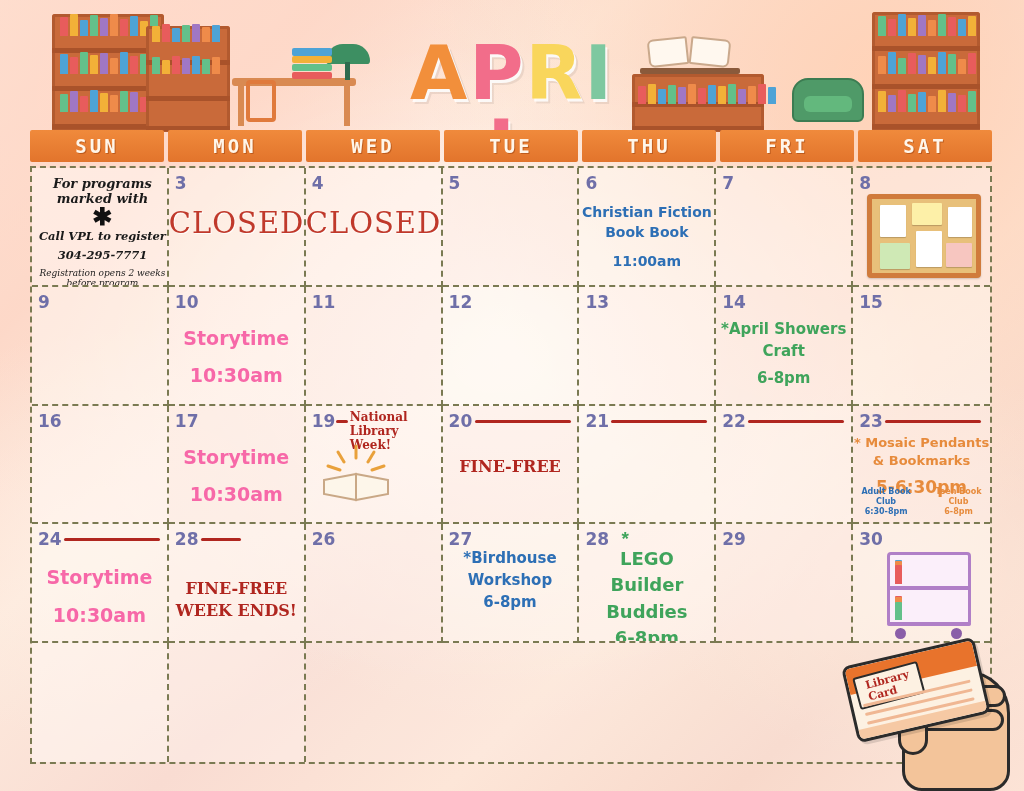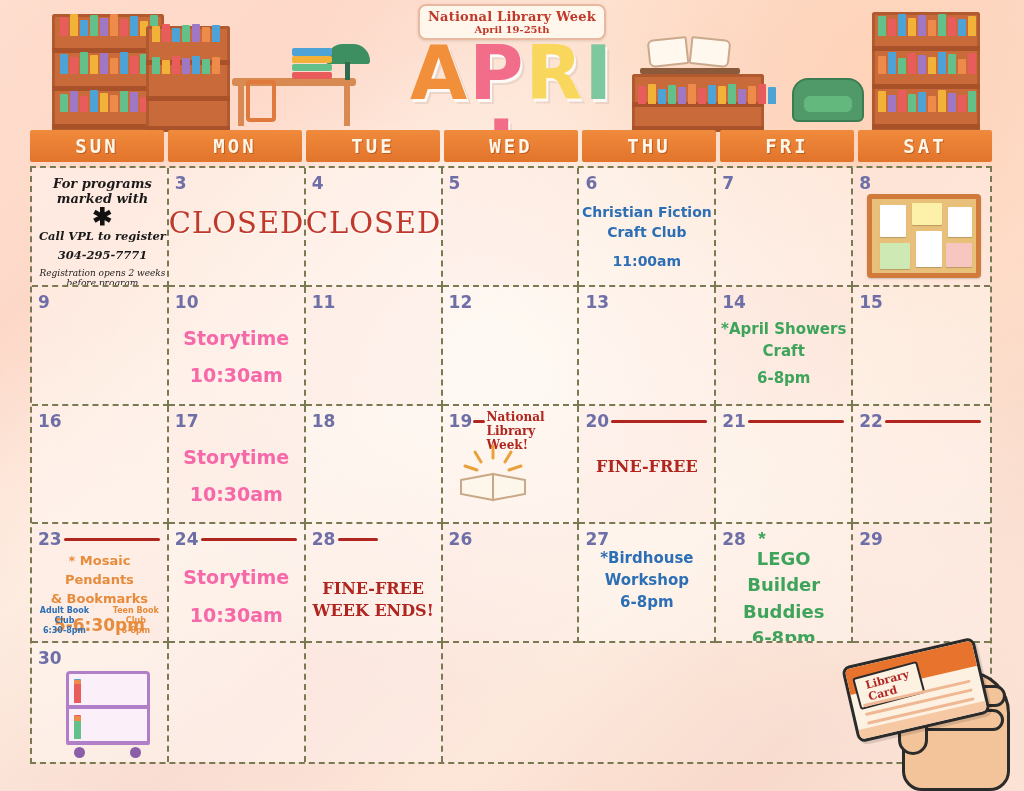--- a/index.html
+++ b/index.html
@@ -377,35 +377,31 @@
       <i class="bk" style="height:22px;background:#e85c5c"></i>
         <i class="bk" style="height:18px;background:#63c08a"></i>
       <i class="bk" style="height:20px;background:#4ea3d6"></i>
         <i class="bk" style="height:16px;background:#ef8b4a"></i>
       <i class="bk" style="height:22px;background:#f2b138"></i>
         <i class="bk" style="height:19px;background:#a077c4"></i>
       <i class="bk" style="height:17px;background:#e85c5c"></i>
         <i class="bk" style="height:21px;background:#63c08a"></i>
     </div>
 
-    <div id="banner">
-      <div class="l1">National Library Week</div>
-      <div class="l2">April 19-25th</div>
-    </div>
 
     <div id="april">
       <span style="color:#f28f3b">A</span><span style="color:#f26d8a">P</span><span style="color:#f9d65c">R</span><span style="color:#7ec8a0">I</span><span style="color:#f26d8a">L</span>
     </div>
   </div>
 
   <div id="dayhead">
     <div class="dayhead-cell">SUN</div>
     <div class="dayhead-cell">MON</div>
+    <div class="dayhead-cell">WED</div>
     <div class="dayhead-cell">TUE</div>
-    <div class="dayhead-cell">WED</div>
     <div class="dayhead-cell">THU</div>
     <div class="dayhead-cell">FRI</div>
     <div class="dayhead-cell">SAT</div>
   </div>
 
   <div id="grid">
 
     <div class="cell tint-a">
       <div id="legend-left">
         <div class="l1">For programs marked with</div>
@@ -426,21 +422,21 @@
       <div class="closed">CLOSED</div>
     </div>
 
     <div class="cell tint-b">
       <div class="daynum">5</div>
     </div>
     <div class="cell tint-c">
       <div class="daynum">6</div>
       <div class="evt blue" style="top:34px;">
         <div>Christian Fiction</div>
-        <div>Craft Club</div>
+        <div>Book Book</div>
         <div style="margin-top:8px;">11:00am</div>
       </div>
     </div>
     <div class="cell tint-a">
       <div class="daynum">7</div>
     </div>
     <div class="cell tint-b">
       <div class="daynum">8</div>
       <div class="cork">
         <i style="left:8px; top:6px; width:26px; height:32px;"></i>
@@ -484,23 +480,20 @@
     </div>
     <div class="cell tint-a">
       <div class="daynum">16</div>
     </div>
     <div class="cell tint-b">
       <div class="daynum">17</div>
       <div class="evt pink" style="top:38px;">
         <div>Storytime</div>
         <div style="margin-top:10px;">10:30am</div>
       </div>
-    </div>
-    <div class="cell tint-c">
-      <div class="daynum">18</div>
     </div>
 
     <div class="cell tint-a">
       <div class="daynum">19</div>
       <div class="nlw">
         <span>National</span><br>
         <span>Library Week!</span>
       </div>
       <div class="redline" style="left:30px; top:14px; width:12px;"></div>
       <svg class="fireworks" viewBox="0 0 80 62">

